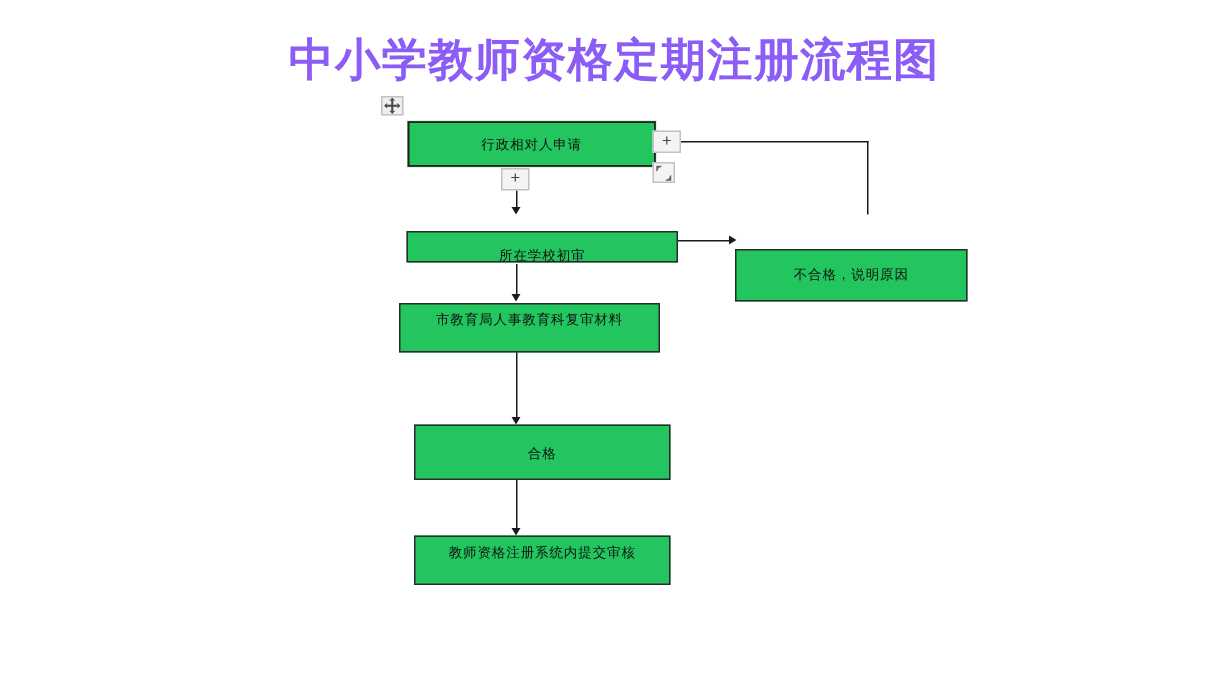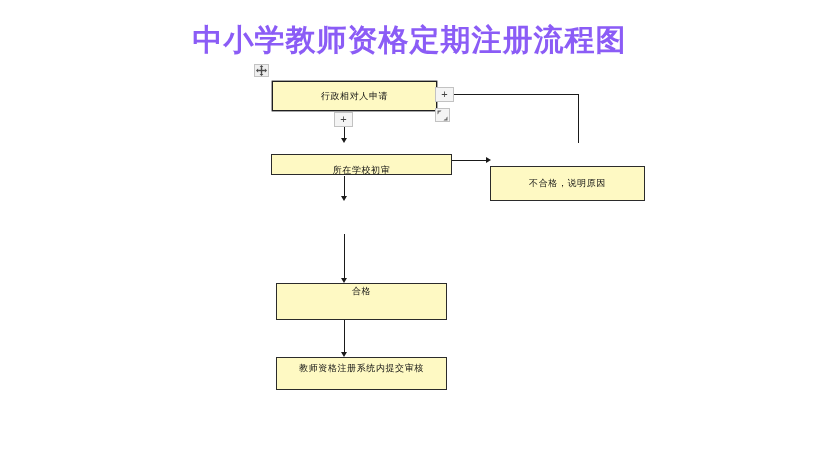--- a/index.html
+++ b/index.html
@@ -34,21 +34,21 @@
     font-size: 30px;
     letter-spacing: 1px;
     color: #8b5cf6;
     white-space: nowrap;
   }
 
   
   .node {
     position: absolute;
     box-sizing: border-box;
-    background: #fef9c3;
+    background: #22c55e;
     border: 1px solid #2b2b2b;
     color: #111111;
     font-size: 9px;
     line-height: 1.2;
     letter-spacing: 0.6px;
     text-align: center;
     white-space: nowrap;
     padding-left: 36px;
   }
   .node .node-label {
@@ -149,23 +149,26 @@
   <div class="line-h" style="left:454px; top:94px; width:125px;"></div>
 
   <div class="node selected" style="left:272px; top:81px; width:165px; height:30px;">
     <span class="node-label" style="top:9px;">行政相对人申请</span>
   </div>
 
   <div class="node" style="left:271px; top:154px; width:181px; height:21px;">
     <span class="node-label" style="top:10px;">所在学校初审</span>
   </div>
 
+  <div class="node" style="left:266px; top:202px; width:174px; height:33px;">
+    <span class="node-label" style="top:5px;">市教育局人事教育科复审材料</span>
+  </div>
 
   <div class="node" style="left:276px; top:283px; width:171px; height:37px;">
-    <span class="node-label" style="top:2px;">合格</span>
+    <span class="node-label" style="top:13px;">合格</span>
   </div>
 
   <div class="node" style="left:276px; top:357px; width:171px; height:33px;">
     <span class="node-label" style="top:5px;">教师资格注册系统内提交审核</span>
   </div>
 
   <div class="node" style="left:490px; top:143px; width:155px; height:35px;margin-top:23px;">
     <span class="node-label" style="top:11px;">不合格，说明原因</span>
   </div>
 

